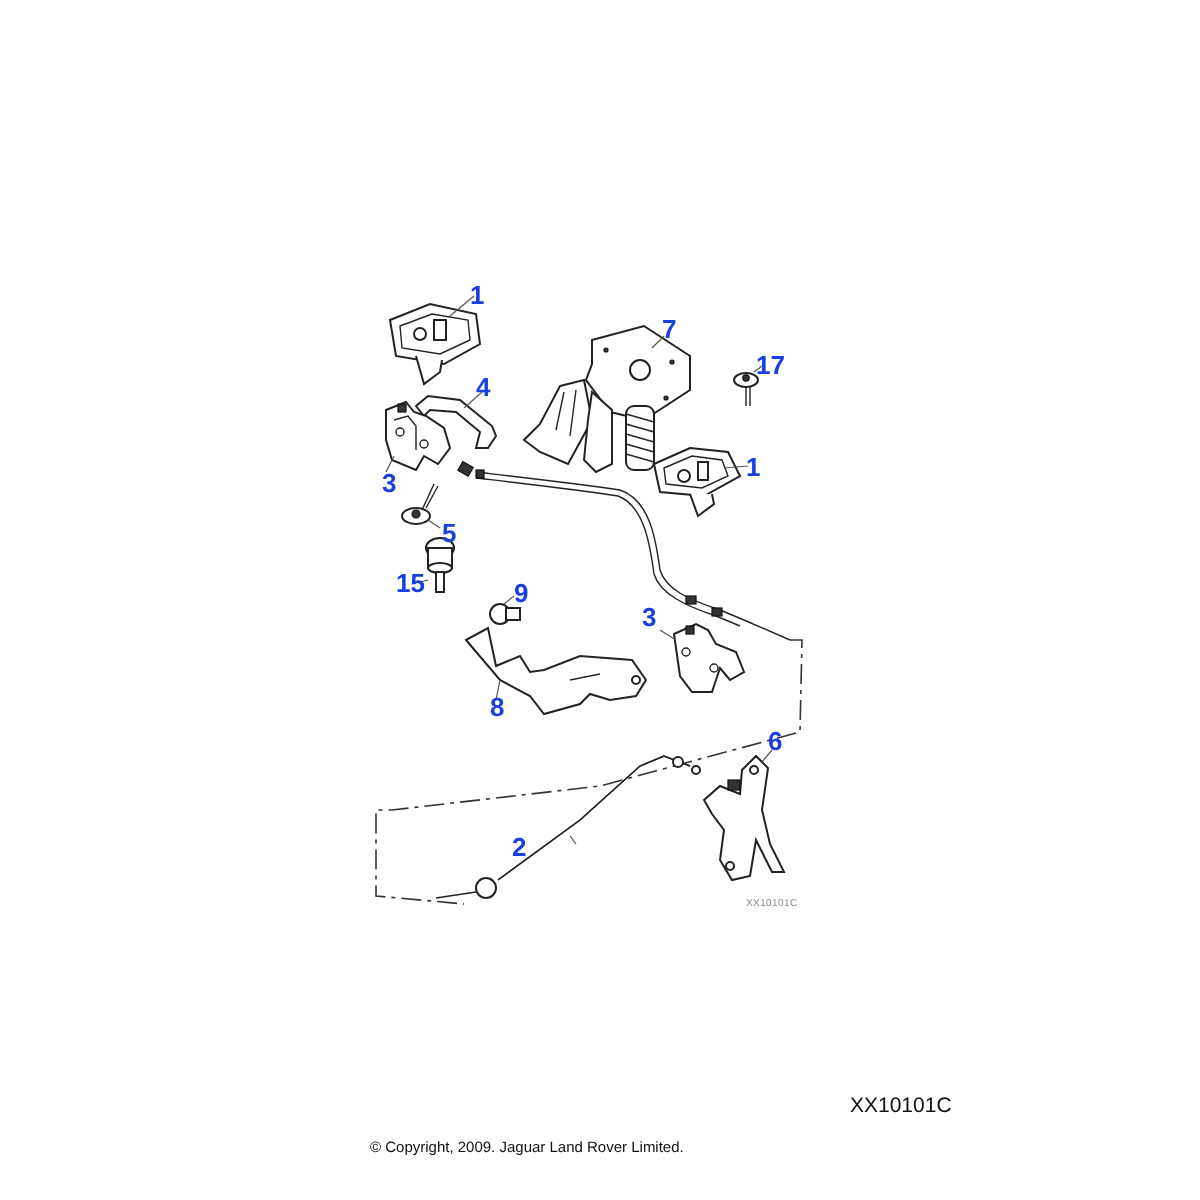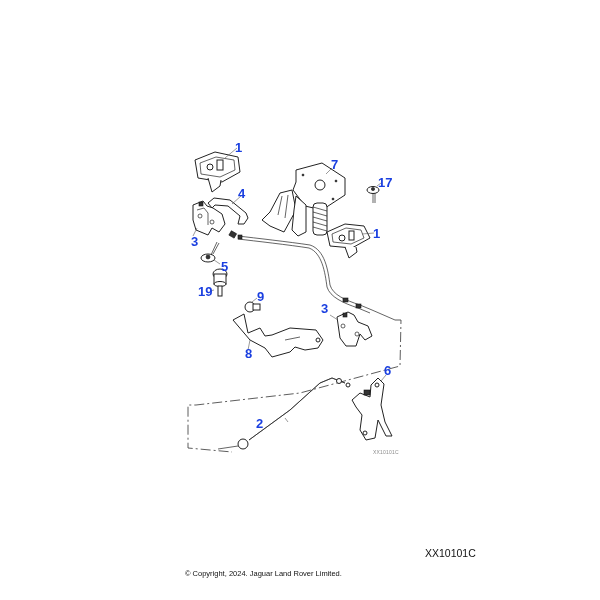--- a/index.html
+++ b/index.html
@@ -201,19 +201,19 @@
   <span class="callout" style="left:256px;top:417px;">2</span>
   <span class="callout" style="left:191px;top:235px;">3</span>
   <span class="callout" style="left:321px;top:302px;">3</span>
   <span class="callout" style="left:238px;top:187px;">4</span>
   <span class="callout" style="left:221px;top:260px;">5</span>
   <span class="callout" style="left:384px;top:364px;">6</span>
   <span class="callout" style="left:331px;top:158px;">7</span>
   <span class="callout" style="left:245px;top:347px;">8</span>
   <span class="callout" style="left:257px;top:290px;">9</span>
   <span class="callout" style="left:378px;top:176px;">17</span>
-  <span class="callout" style="left:198px;top:285px;">19</span>
+  <span class="callout" style="left:198px;top:285px;">15</span>
 
   
   <span class="ref-small">XX10101C</span>
   <span class="ref-big">XX10101C</span>
-  <span class="copyright">© Copyright, 2024. Jaguar Land Rover Limited.</span>
+  <span class="copyright">© Copyright, 2009. Jaguar Land Rover Limited.</span>
 </div>
 
 </body></html>

